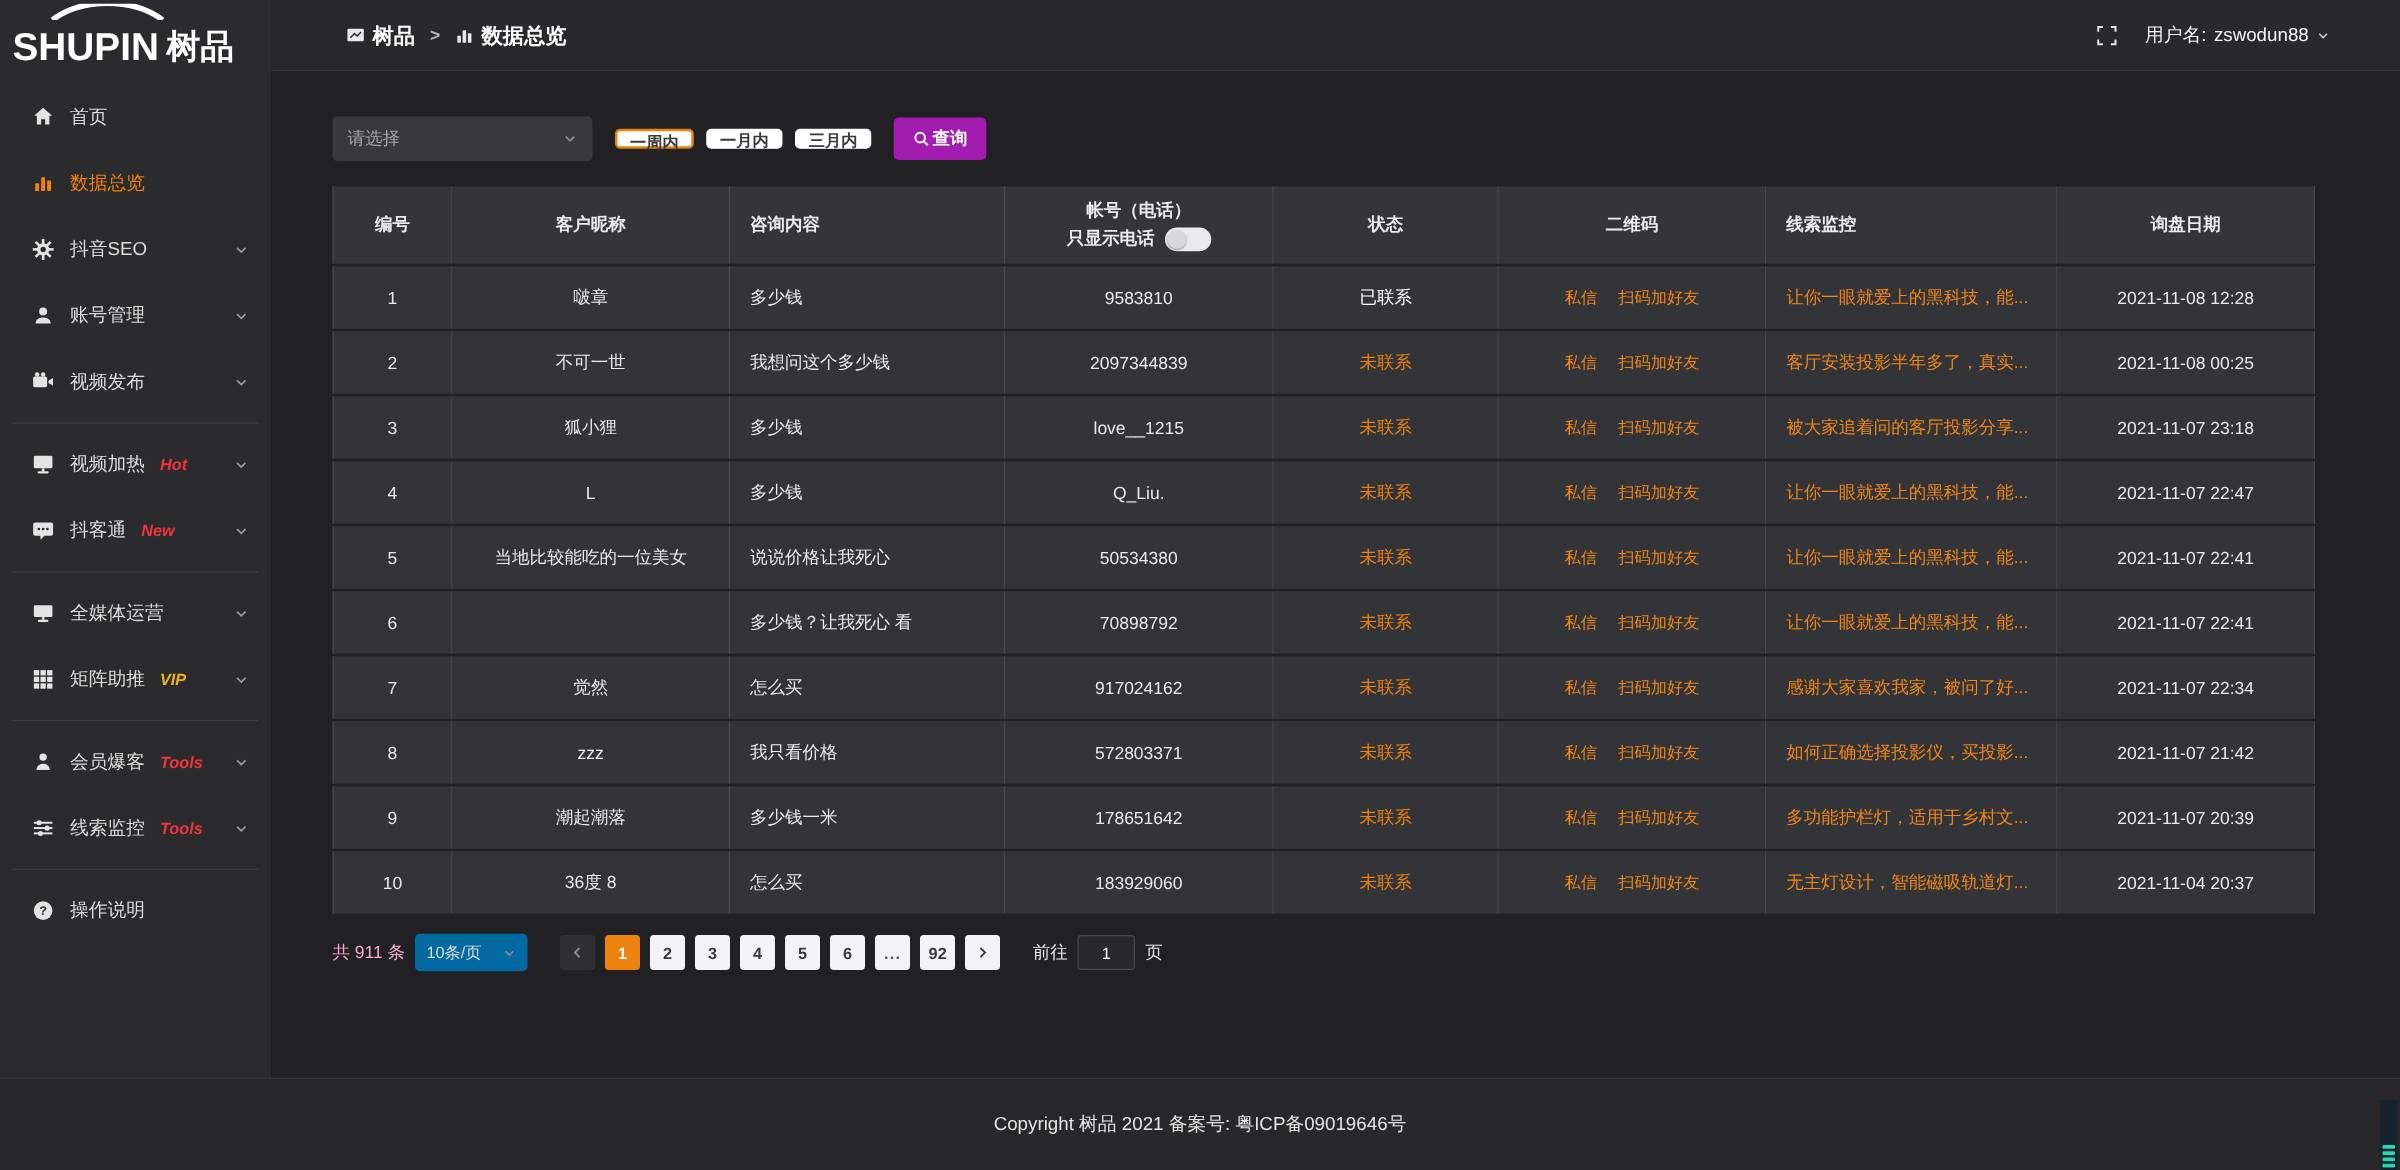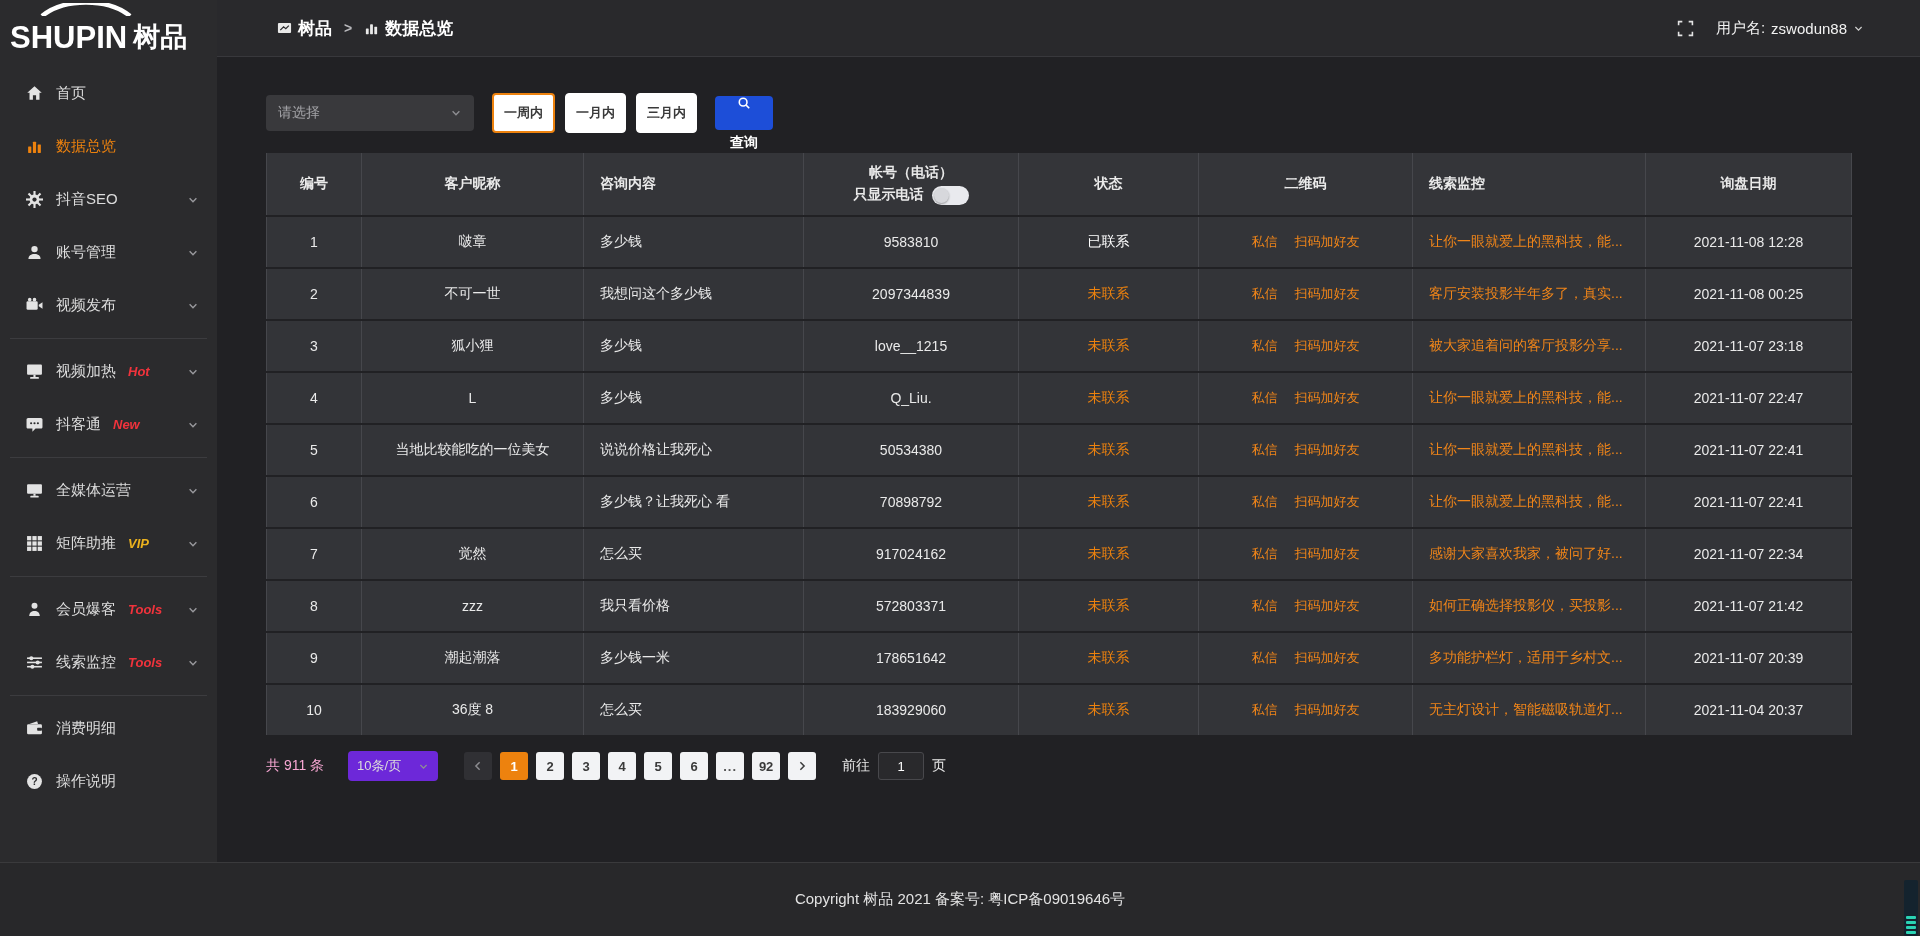--- a/index.html
+++ b/index.html
@@ -56,27 +56,27 @@
          font-family:inherit; }
   .tab.active { background:#ed820e; color:#fff; }
 
   
   .filter-row { display:flex; align-items:center; margin-top:18px; }
   .select { width:208px; height:36px; background:#39393c; border-radius:4px; display:flex;
             align-items:center; padding:0 12px; color:#a3a3a7; font-size:14px; cursor:pointer; }
   .select .sel-chev { margin-left:auto; width:12px; height:12px; color:#8f8f93; }
   .select .sel-chev svg { width:12px; height:12px; }
   .ranges { display:flex; gap:10px; margin-left:18px; }
-  .range-btn { min-width:56px; height:40px; padding:0 10px; background:#fff; border:1px solid #fff;
+  .range-btn { min-width:56px; height:16px; padding:0 10px; background:#fff; border:1px solid #fff;
                border-radius:4px; color:#3a3a3a; font-size:13px; font-weight:bold; cursor:pointer;
                font-family:inherit; }
   .range-btn.active { border:2px solid #ed820e; }
-  .search-btn { margin-left:18px; height:34px; padding:0 15px; background:#1d4ed8; color:#fff;
+  .search-btn { margin-left:18px; height:34px; padding:0 15px; background:#a21caf; color:#fff;
                 border:none; border-radius:4px; font-size:14px; font-weight:bold; cursor:pointer;
-                display:flex; align-items:center; gap:24px; font-family:inherit;flex-direction:column; }
+                display:flex; align-items:center; gap:2px; font-family:inherit; }
   .search-btn .s-icon { width:14px; height:14px; }
   .search-btn .s-icon svg { width:14px; height:14px; }
 
   
   table { width:1586px; border-collapse:separate; border-spacing:0 2px; margin-top:18px; table-layout:fixed; }
   th, td { background:#333438; border-right:1px solid #46474c; font-size:14px; color:#eaeaea;
            text-align:center; vertical-align:middle; overflow:hidden; white-space:nowrap; }
   th:first-child, td:first-child { border-left:1px solid #46474c; }
   th { height:62px; font-weight:bold; background:#343539; }
   td { height:50px; }
@@ -90,21 +90,21 @@
   .st-contacted { color:#fff; }
   .st-uncontacted { color:#ed820e; }
   .qr-link { color:#f08519; text-decoration:none; font-size:13px; cursor:pointer; }
   .c-qr .qr-link + .qr-link { margin-left:17px; }
   .src-link { color:#f08519; text-decoration:none; font-size:14px; cursor:pointer; display:inline-block;
               max-width:215px; overflow:hidden; text-overflow:ellipsis; vertical-align:middle; }
 
   
   .pager-row { display:flex; align-items:center; margin-top:14px; font-size:14px; }
   .pager-total { color:#f9a8d4; }
-  .pgsize { margin-left:24px; width:90px; height:30px; background:#6d28d9; border-radius:4px;
+  .pgsize { margin-left:8px; width:90px; height:30px; background:#0369a1; border-radius:4px;
             display:flex; align-items:center; padding:0 9px; font-size:13px; color:#dcdcdc; cursor:pointer; }
   .pgsize .sel-chev { margin-left:auto; width:11px; height:11px; color:#8f8f93; }
   .pgsize .sel-chev svg { width:11px; height:11px; }
   .pg-btn { width:28px; height:28px; border:none; border-radius:3px; background:#f2f3f5; color:#3a3a3a;
             font-size:13px; font-weight:bold; cursor:pointer; display:flex; align-items:center;
             justify-content:center; font-family:inherit; }
   .pg-prev { margin-left:26px; background:#303034; color:#8c8c90; }
   .pg-prev svg, .pg-next svg { width:12px; height:12px; }
   .pages { display:flex; gap:8px; margin-left:8px; }
   .pg-btn.active { background:#ed820e; color:#fff; }
@@ -316,31 +316,20 @@
     <span class="mi-chevron">
             <svg viewBox="0 0 16 16" fill="none" stroke="currentColor" stroke-width="1.8">
               <path d="M3.5 5.8 8 10.3l4.5-4.5"></path>
             </svg>
           </span>
   </div>
         <div class="menu-divider"></div>
         <div class="menu-item">
     <span class="mi-icon">
             <svg viewBox="0 0 16 16" fill="currentColor">
-              <path d="M3.2 3.8 10.5 1.2l.8 2.6z"></path>
-              <rect x="1" y="4" width="14" height="9.5" rx="1.2"></rect>
-              <rect x="10.5" y="7.4" width="4.5" height="2.6" rx=".6" fill="#2b2b2d"></rect>
-            </svg>
-          </span>
-    <span class="mi-label">消费明细</span>
-
-  </div>
-        <div class="menu-item">
-    <span class="mi-icon">
-            <svg viewBox="0 0 16 16" fill="currentColor">
               <circle cx="8" cy="8" r="7"></circle>
               <text x="8" y="11.6" text-anchor="middle" font-size="9.5" font-weight="bold" fill="#2b2b2d">?</text>
             </svg>
           </span>
     <span class="mi-label">操作说明</span>
 
   </div>
       </nav>
   </aside>
 

